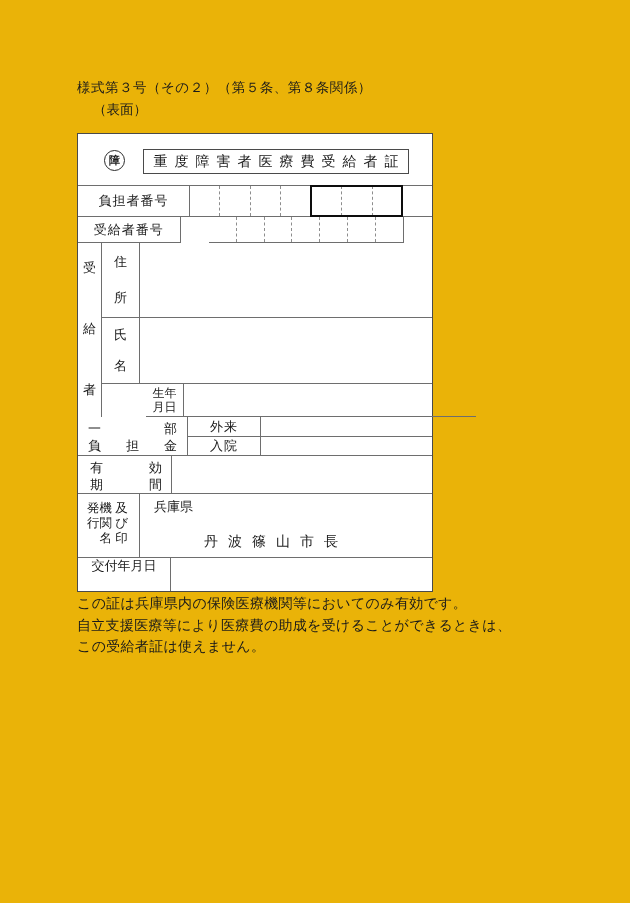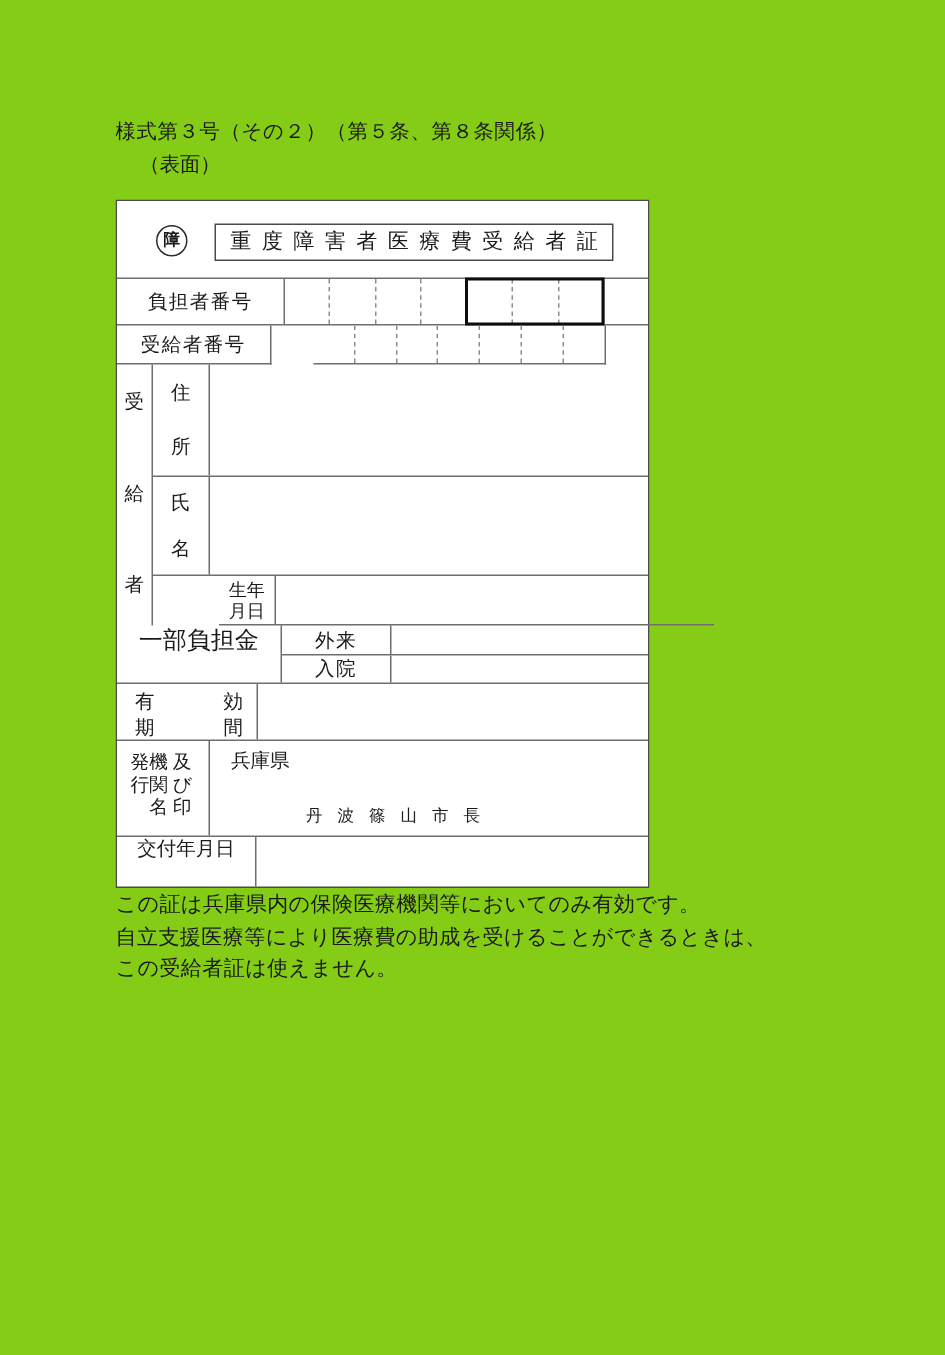--- a/index.html
+++ b/index.html
@@ -1,19 +1,19 @@
 <!DOCTYPE html>
 <html><head>
 <meta charset="utf-8">
 <style>
   * { margin:0; padding:0; box-sizing:border-box; }
   html,body { background:#ffffff; }
   body { font-family:"Liberation Serif","DejaVu Serif",serif; color:#1a1a1a; }
   .page {
-    position:relative; width:630px; height:903px; background:#84cc16; overflow:hidden;
+    position:relative; width:630px; height:903px; background:#eab308; overflow:hidden;
   }
   .hdr-line1 { position:absolute; left:77px; top:79px; font-size:13.5px; letter-spacing:0.5px; }
   .hdr-line2 { position:absolute; left:93px; top:101px; font-size:13.5px; }
 
   .card {
     position:absolute; left:77px; top:133px; width:356px; height:459px;
     border:1.5px solid #4a4a4a; display:flex; flex-direction:column; background:#fff;
   }
   .row { display:flex; flex-direction:row; width:100%; }
 
@@ -62,39 +62,39 @@
   .row-birth { height:33px; border-bottom:1px solid #6e6e6e;margin-left:44px; }
   .birth-label {
     width:38px; border-right:1px solid #6e6e6e; display:flex; flex-direction:column;
     align-items:center; justify-content:center; font-size:12px; line-height:14px;
   }
   .cell-blank { flex:1; }
 
   
   .sec-copay { height:39px; border-bottom:1px solid #6e6e6e; }
   .copay-label {
-    width:110px; border-right:1px solid #6e6e6e; font-size:16px; line-height:17px;
-    padding:2px 10px 0 10px; display:flex; justify-content:center;
+    width:110px; border-right:1px solid #6e6e6e; font-size:13px; line-height:17px;
+    padding:2px 10px 0 10px; display:flex; flex-direction:column; justify-content:center;
   }
   .jline { text-align:justify; text-align-last:justify; }
   .copay-rows { flex:1; display:flex; flex-direction:column; }
   .row-out { height:20px; border-bottom:1px solid #6e6e6e; }
   .row-in { flex:1; }
   .copay-sub { width:73px; border-right:1px solid #6e6e6e; text-align:left; font-size:13px; display:flex; align-items:center; justify-content:center; letter-spacing:1px; }
 
   
   .sec-valid { height:38px; border-bottom:1px solid #6e6e6e; }
   .valid-label { width:94px; border-right:1px solid #6e6e6e; font-size:13px; line-height:17px; padding:2px 9px 0 12px; display:flex; flex-direction:column; justify-content:center; }
 
   
   .sec-issuer { height:64px; border-bottom:1px solid #6e6e6e; }
   .issuer-label { width:62px; border-right:1px solid #6e6e6e; font-size:12.5px; line-height:15px; padding:7px 8px 0 9px; display:flex; flex-direction:row; }
   .issuer-content { position:relative; flex:1; }
   .prefecture { position:absolute; left:14px; top:4px; font-size:13px; }
-  .mayor { position:absolute; left:64px; bottom:6px; font-size:11px; letter-spacing:10px; white-space:nowrap; }
+  .mayor { position:absolute; left:64px; bottom:6px; font-size:14px; letter-spacing:10px; white-space:nowrap; }
 
   
   .sec-issue { flex:1; }
   .issue-label { width:93px; border-right:1px solid #6e6e6e; font-size:13px; line-height:16px; padding:0 10px; display:flex; justify-content:center; }
 
   
   .notes { position:absolute; left:77px; top:593px; font-size:14px; line-height:21.5px; letter-spacing:0.3px; }
 </style>
 </head>
 <body>

